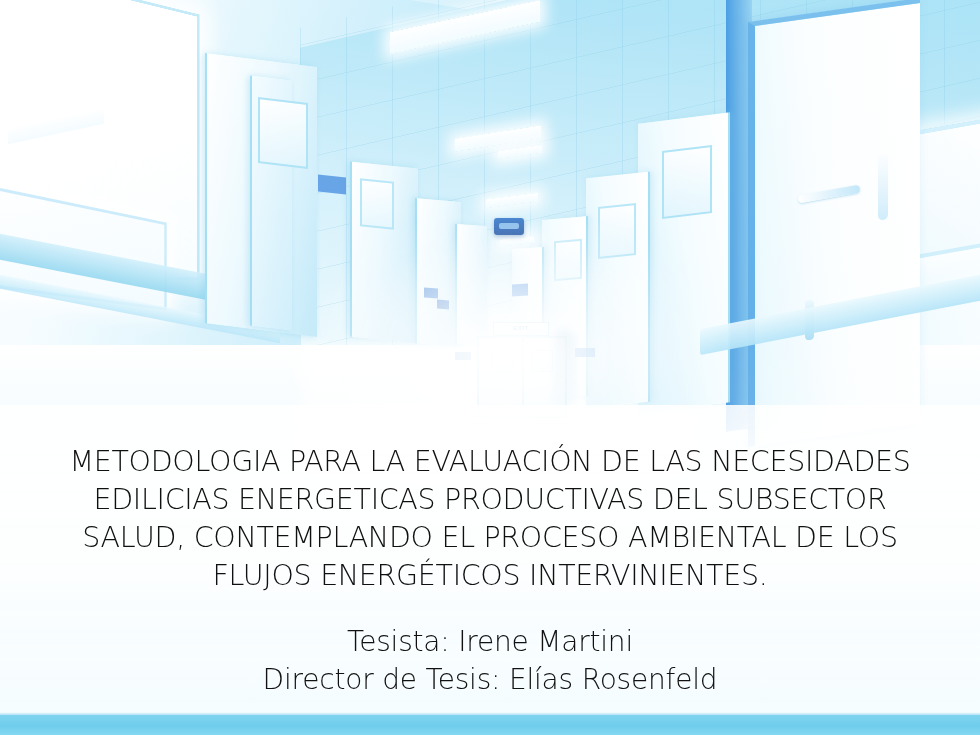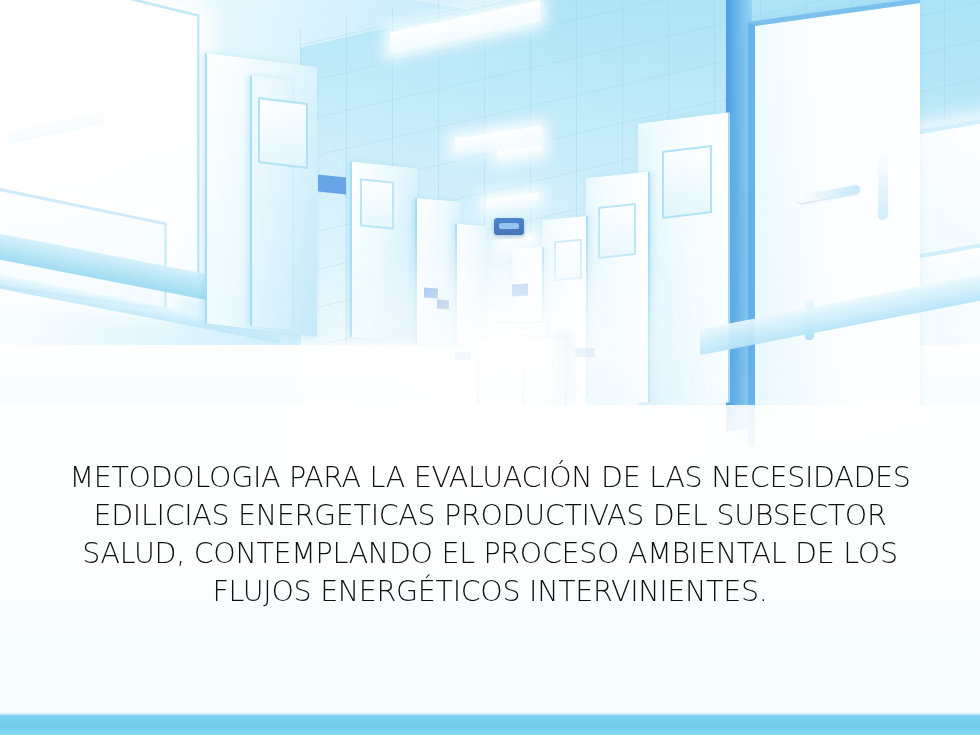--- a/index.html
+++ b/index.html
@@ -256,21 +256,21 @@
   }
 
   
   .textwrap{
     position:absolute; left:0; top:405px; width:980px; height:310px;
     display:flex; flex-direction:column; align-items:center;
     padding-top:38px; box-sizing:border-box;
   }
   .title{
     width:950px;
-    margin:16px;
+    margin:0;
     text-align:center;
     font-family:"DejaVu Sans", sans-serif;
     font-weight:300;
     font-size:28.5px;
     line-height:38px;
     letter-spacing:-0.3px;
     color:#101010;
     white-space:pre-line;
   }
   .subtitle{
@@ -366,18 +366,20 @@
     <div class="grade"></div>
   </div>
 
   <div class="scrim"></div>
 
   <div class="textwrap">
     <h1 class="title">METODOLOGIA PARA LA EVALUACIÓN DE LAS NECESIDADES
 EDILICIAS ENERGETICAS PRODUCTIVAS DEL SUBSECTOR
 SALUD, CONTEMPLANDO EL PROCESO AMBIENTAL DE LOS
 FLUJOS ENERGÉTICOS INTERVINIENTES.</h1>
+    <div class="subtitle">Tesista: Irene Martini
+Director de Tesis: Elías Rosenfeld</div>
   </div>
 
   <div class="bottom-bar-top"></div>
   <div class="bottom-bar"></div>
 
 </div>
 
 </body></html>

